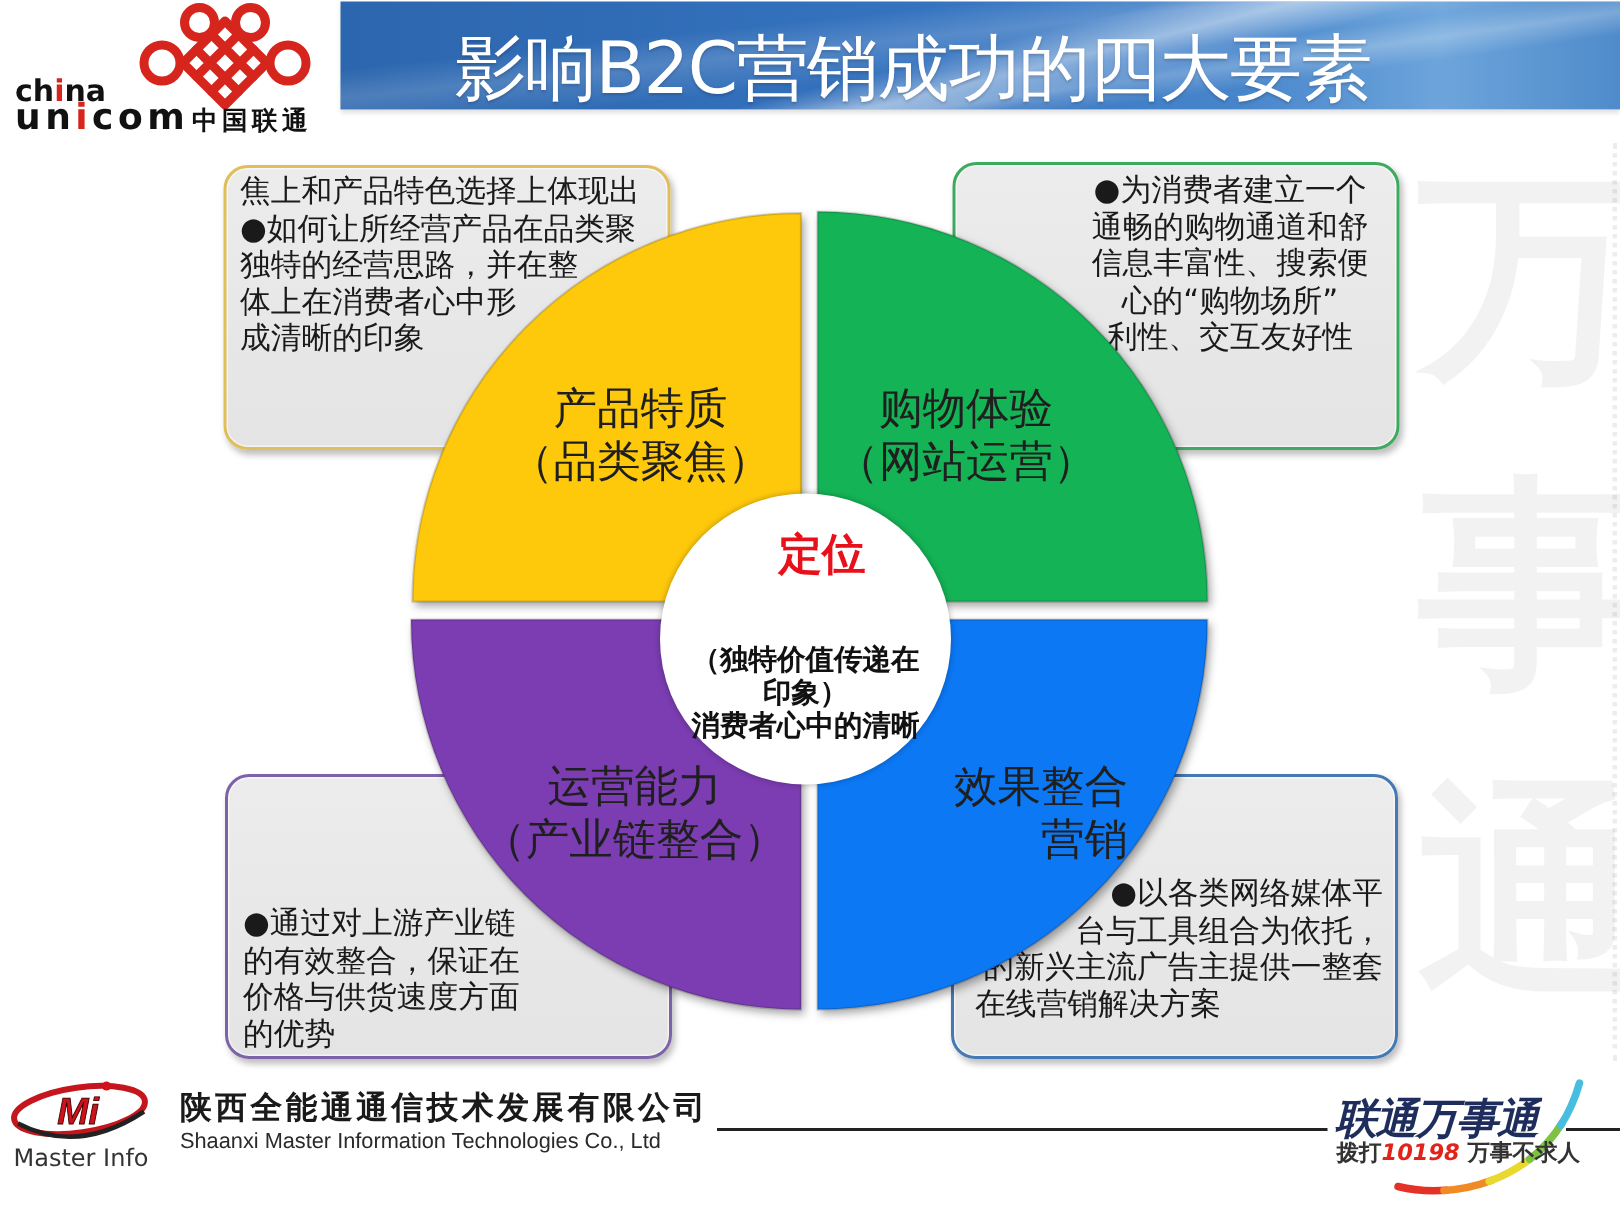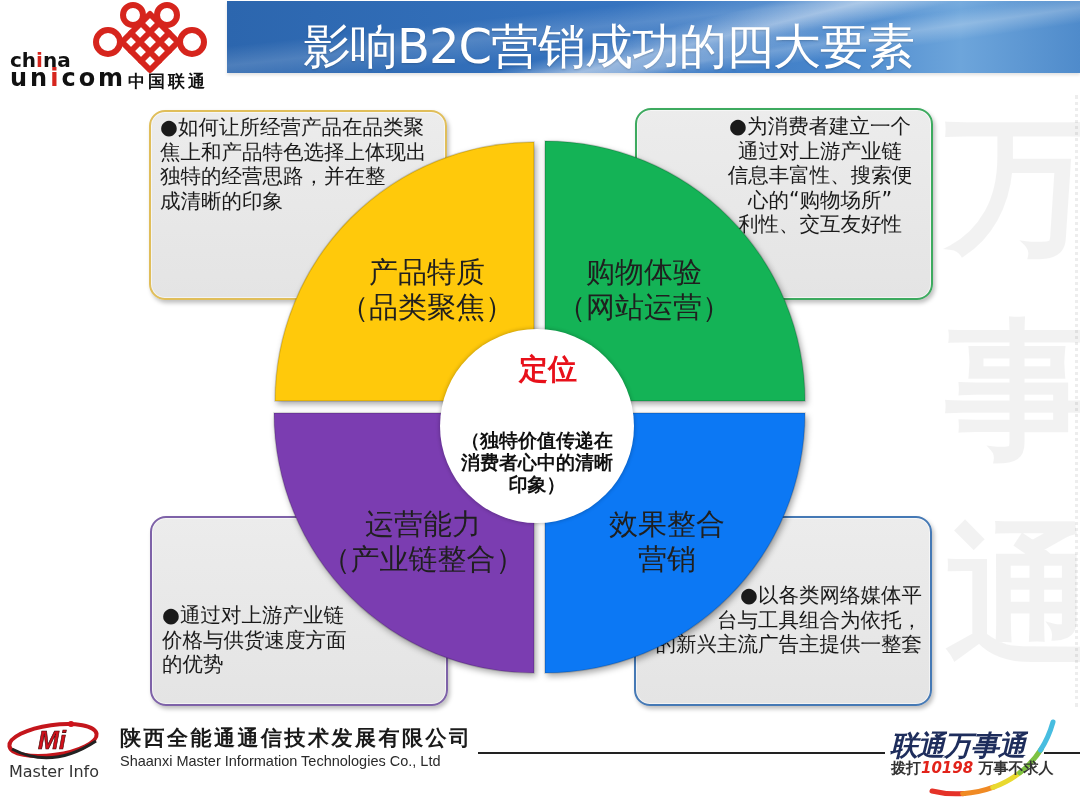--- a/index.html
+++ b/index.html
@@ -67,21 +67,21 @@
     .quad-svg { position:absolute; left:0; top:0; width:1080px; height:810px; z-index:2; pointer-events:none; }
     .quad-svg path { filter: drop-shadow(2px 3px 3px rgba(0,0,0,0.35)); stroke:rgba(0,0,0,0.16); stroke-width:1.5; pointer-events:auto; }
 
     .quad-label {
       position:absolute; width:240px; text-align:center;
       font-size:29px; line-height:35px; color:#1f1f1f; white-space:nowrap; z-index:3;
     }
     .ql-tl { left:307px; top:255px; }
     .ql-tr { left:524px; top:255px; }
     .ql-bl { left:303px; top:507px; }
-    .ql-br { left:547px; top:507px; }
+    .ql-br { left:512px; top:507px;text-align:right; }
 
     
     .center-circle {
       position:absolute; left:440px; top:329px; width:194px; height:194px;
       border-radius:50%; background:#ffffff;
       box-shadow: 0 0 4px rgba(0,0,0,0.3);
       z-index:4;
     }
     .center-title {
       position:absolute; left:437px; top:351px; width:200px; text-align:center;
@@ -128,50 +128,53 @@
 
 <div class="banner">
   <div class="banner-title" style="color: rgb(255, 255, 255);">影响B2C营销成功的四大要素</div>
 </div>
 
 <div class="watermark">万事通</div>
 <div class="dotted-edge"></div>
 
 <div class="desc-box box-tl" style="border-color: rgb(224, 190, 90);">
   <div class="desc-text tl-text">
+    <div>焦上和产品特色选择上体现出</div>
     <div>●如何让所经营产品在品类聚</div>
-    <div>焦上和产品特色选择上体现出</div>
     <div>独特的经营思路，并在整</div>
+    <div>体上在消费者心中形</div>
     <div>成清晰的印象</div>
   </div>
 </div>
 
 <div class="desc-box box-tr" style="border-color: rgb(61, 170, 95);">
   <div class="desc-text tr-text">
     <div>●为消费者建立一个</div>
-    <div>通过对上游产业链</div>
+    <div>通畅的购物通道和舒</div>
     <div>信息丰富性、搜索便</div>
     <div>心的“购物场所”</div>
     <div>利性、交互友好性</div>
   </div>
 </div>
 
 <div class="desc-box box-bl" style="border-color: rgb(126, 98, 168);">
   <div class="desc-text bl-text">
     <div>●通过对上游产业链</div>
+    <div>的有效整合，保证在</div>
     <div>价格与供货速度方面</div>
     <div>的优势</div>
   </div>
 </div>
 
 <div class="desc-box box-br" style="border-color: rgb(69, 121, 181);">
   <div class="desc-text br-text">
     <div class="r">●以各类网络媒体平</div>
     <div class="r">台与工具组合为依托，</div>
     <div class="r">的新兴主流广告主提供一整套</div>
+    <div class="l">在线营销解决方案</div>
   </div>
 </div>
 
 <svg class="quad-svg" viewBox="0 0 1080 810">
   <path d="M534,401 L275,401 A259,259 0 0 1 534,142 Z" fill="#FFC90B"></path>
   <path d="M545,401 L545,141 A260,260 0 0 1 805,401 Z" fill="#14B356"></path>
   <path d="M534,413 L274,413 A260,260 0 0 0 534,673 Z" fill="#7B3DB1"></path>
   <path d="M545,413 L805,413 A260,260 0 0 1 545,673 Z" fill="#0C78F4"></path>
 </svg>
 
@@ -191,22 +194,22 @@
   <div>效果整合</div>
   <div>营销</div>
 </div>
 
 <div class="center-circle"></div>
 <div class="center-title" style="color: rgb(232, 16, 26);">
   <div class="shift">定位</div>
 </div>
 <div class="center-sub">
   <div>（独特价值传递在</div>
+  <div>印象）</div>
   <div>消费者心中的清晰</div>
-  <div>印象）</div>
 </div>
 
 <div>
   <svg class="mi-logo" viewBox="0 715 110 52">
     <ellipse cx="53" cy="740" rx="44" ry="15" transform="rotate(-8 53 740)" fill="none" stroke="#C4161C" stroke-width="4"></ellipse>
     <path d="M12,749 Q52,770 96,741" fill="none" stroke="#222" stroke-width="3"></path>
     <text x="52" y="749" text-anchor="middle" font-size="25" font-weight="bold" font-style="italic" fill="#D0121B" stroke="#3a0000" stroke-width="0.6">Mi</text>
     <circle cx="71" cy="724" r="3" fill="#D0121B"></circle>
   </svg>
   <div class="mi-name">Master Info</div>

